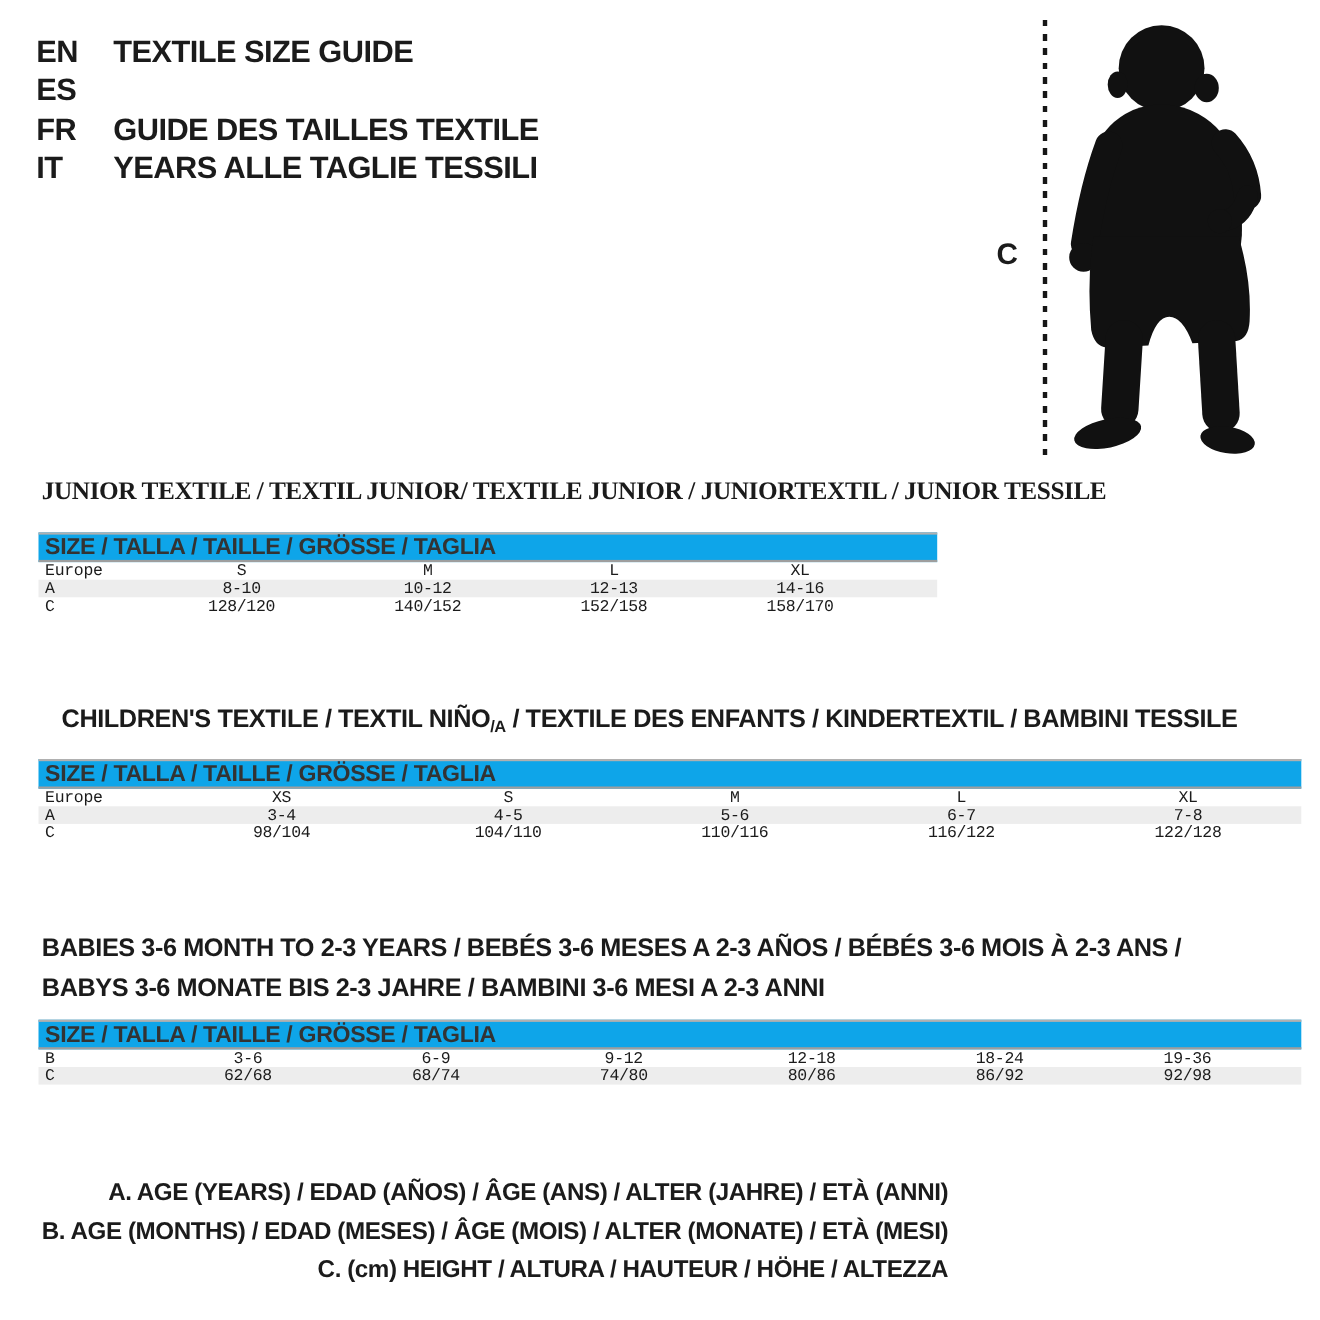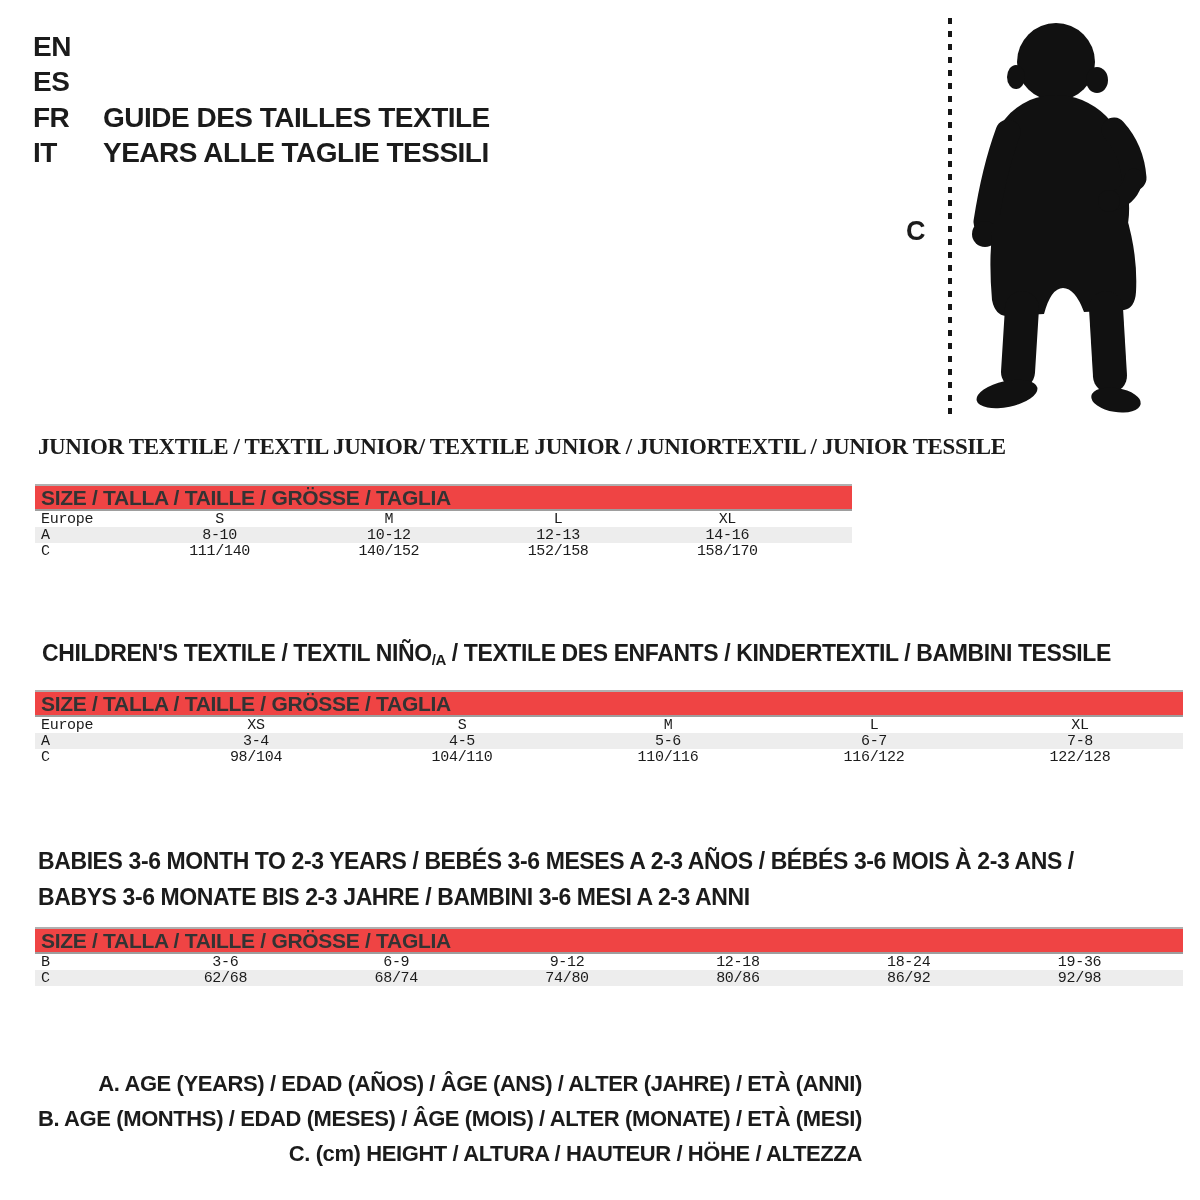--- a/index.html
+++ b/index.html
@@ -15,30 +15,30 @@
 
   
   .c-label{position:absolute;left:906px;top:216px;font-size:27px;font-weight:700;}
   .dash-line{position:absolute;left:948px;top:18px;width:4px;height:397px;
     background:repeating-linear-gradient(to bottom,#161616 0px,#161616 6px,transparent 6px,transparent 13px);}
   .toddler{position:absolute;left:958px;top:20px;width:190px;height:398px;}
 
   
   .table-title{position:absolute;font-size:23px;font-weight:700;letter-spacing:-0.4px;white-space:nowrap;}
   .title-junior{left:38px;top:434px;font-family:Liberation Serif, serif;}
-  .title-children{left:42px;top:640px;}
+  .title-children{left:56px;top:640px;}
   .title-babies{left:38px;top:843px;line-height:36px;}
   .subscript{font-size:15px;position:relative;top:4px;font-weight:700;}
 
   
   .stable{position:absolute;}
   .t-junior{left:35px;top:484px;width:817px;}
   .t-children{left:35px;top:690px;width:1148px;}
   .t-babies{left:35px;top:927px;width:1148px;}
-  .size-header{height:27px;box-sizing:border-box;background:#ef4444;
+  .size-header{height:27px;box-sizing:border-box;background:#0ea5e9;
     border-top:2px solid #b0b0b0;border-bottom:2px solid #9e9e9e;
     display:flex;align-items:center;padding-left:6px;
     font-size:21px;font-weight:700;color:#333;letter-spacing:-0.3px;}
   .trow{display:flex;align-items:center;height:16px;font-size:15px;letter-spacing:-0.3px;font-family:Liberation Mono, monospace;}
   .trow.shade{background:#ededed;}
   .tlabel{padding-left:6px;box-sizing:border-box;}
   .tcell{flex:1;text-align:center;}
   .t-junior .tlabel{width:100px;}
   .t-junior .trow{padding-right:40px;}
   .t-children .tlabel{width:118px;}
@@ -50,20 +50,21 @@
   .legend-line{font-size:22px;font-weight:700;letter-spacing:-0.4px;line-height:35px;white-space:nowrap;}
 </style>
 </head>
 <body>
 
 <div class="page">
 
   <div class="lang-block">
     <div class="lang-row">
       <span class="lang-code">EN</span>
+      <span class="lang-label">TEXTILE SIZE GUIDE</span>
     </div>
     <div class="lang-row">
       <span class="lang-code">ES</span>
     </div>
     <div class="lang-row">
       <span class="lang-code">FR</span>
       <span class="lang-label">GUIDE DES TAILLES TEXTILE</span>
     </div>
     <div class="lang-row">
       <span class="lang-code">IT</span>
@@ -104,21 +105,21 @@
     </div>
     <div class="trow shade">
       <span class="tlabel">A</span>
       <span class="tcell">8-10</span>
       <span class="tcell">10-12</span>
       <span class="tcell">12-13</span>
       <span class="tcell">14-16</span>
     </div>
     <div class="trow">
       <span class="tlabel">C</span>
-      <span class="tcell">111/140</span>
+      <span class="tcell">128/120</span>
       <span class="tcell">140/152</span>
       <span class="tcell">152/158</span>
       <span class="tcell">158/170</span>
     </div>
   </div>
 
   <div class="table-title title-children">
     <span>CHILDREN'S TEXTILE / TEXTIL NIÑO</span><span class="subscript">/A</span><span> / TEXTILE DES ENFANTS / KINDERTEXTIL / BAMBINI TESSILE</span>
   </div>
   <div class="stable t-children">

